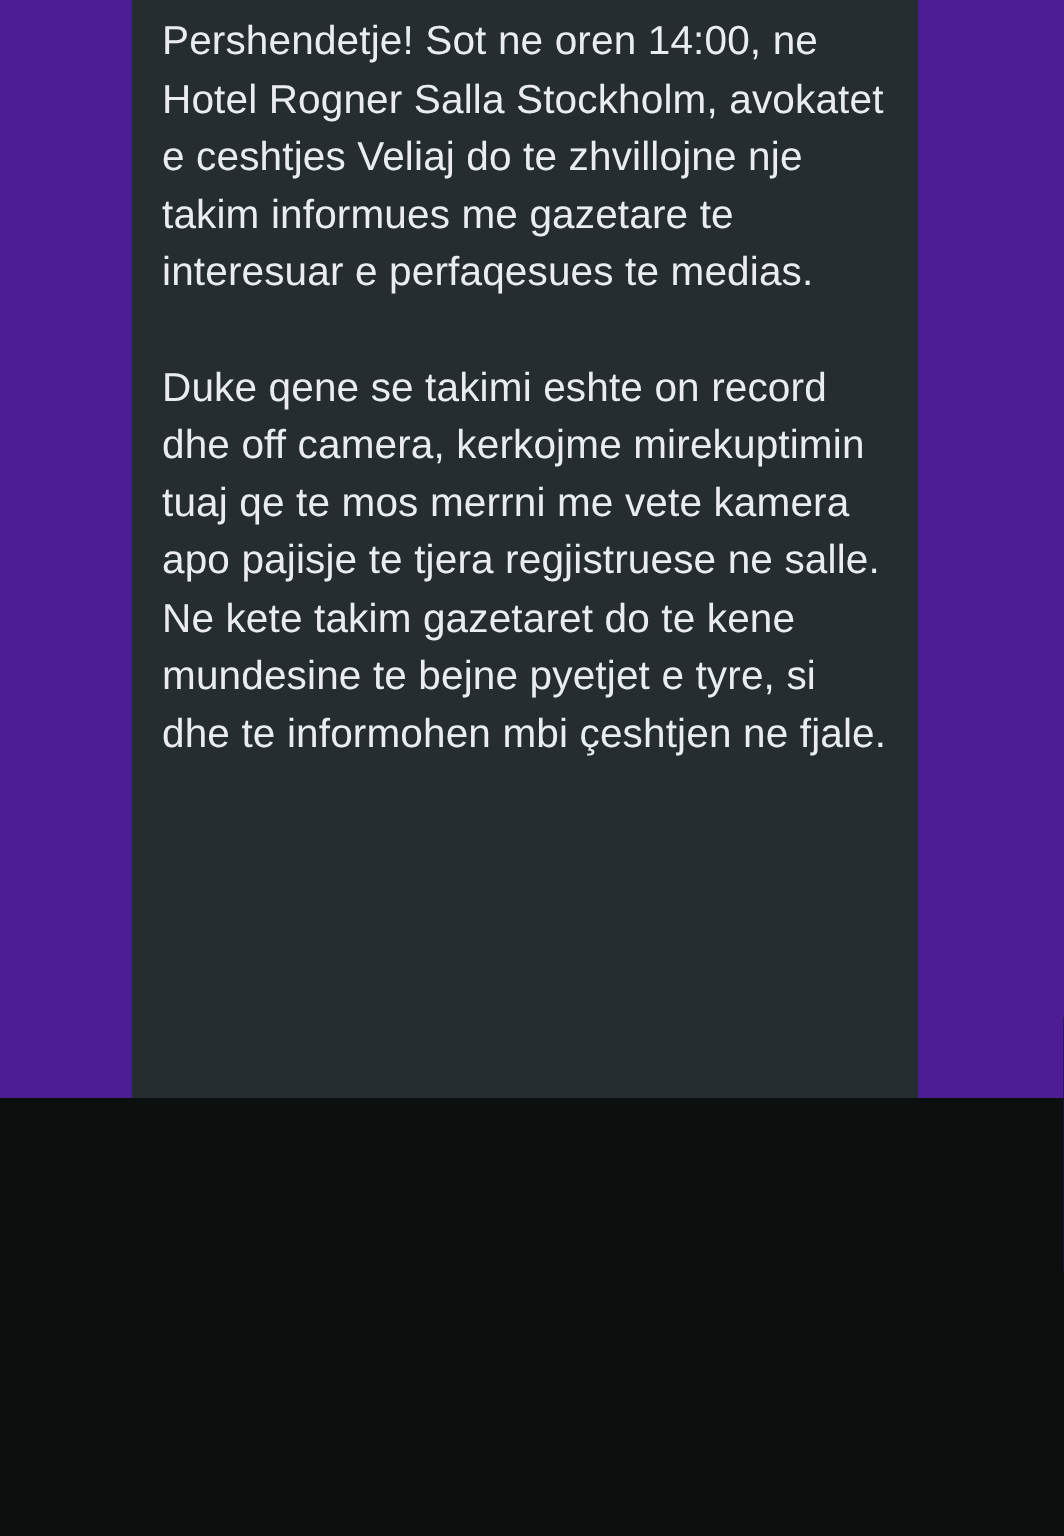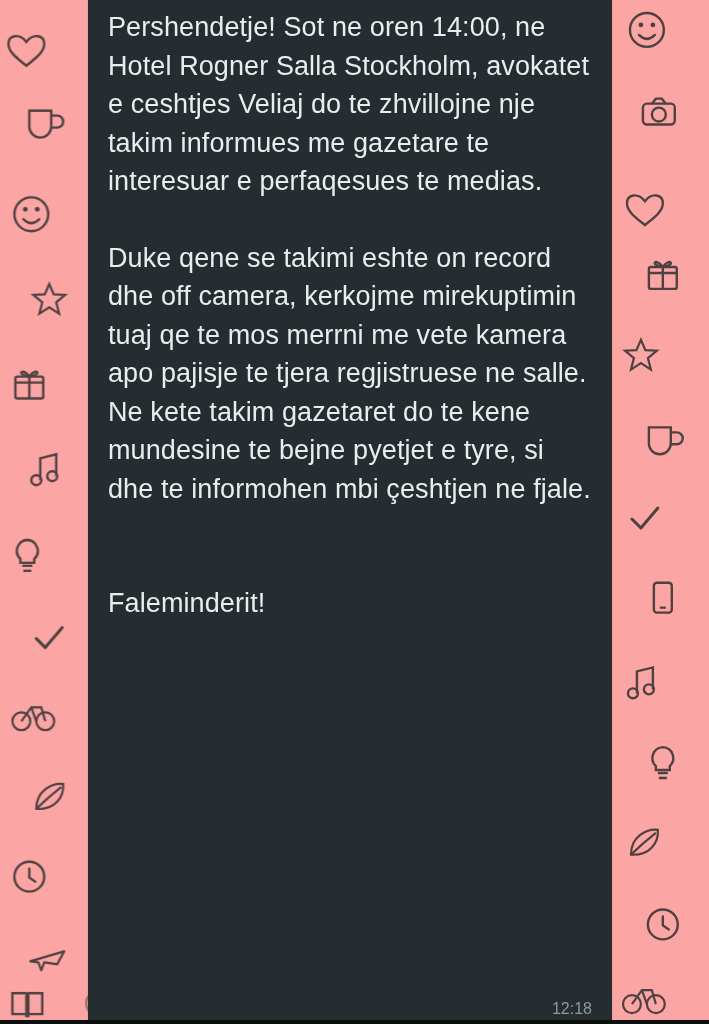--- a/index.html
+++ b/index.html
@@ -11,22 +11,22 @@
     width: 709px;
     height: 1024px;
     overflow: hidden;
     font-family: "Liberation Sans", sans-serif;
   }
 
   
   #chat-screen {
     position: relative;
     width: 709px;
-    height: 1020px;
-    background: #fca5a5;
+    height: 732px;
+    background: #4c1d95;
     overflow: hidden;
   }
   #wallpaper {
     position: absolute;
     inset: 0;
     opacity: 0.85;
   }
   #wallpaper svg {
     display: block;
     width: 100%;
@@ -188,20 +188,19 @@
   <div id="message-bubble">
 
     <p class="bubble-text bubble-para">Pershendetje! Sot ne oren 14:00, ne Hotel Rogner Salla Stockholm, avokatet e ceshtjes Veliaj do te zhvillojne nje takim informues me gazetare te interesuar e perfaqesues te medias.</p>
     <div class="bubble-gap"></div>
 
     <p class="bubble-text bubble-para">Duke qene se takimi eshte on record dhe off camera, kerkojme mirekuptimin tuaj qe te mos merrni me vete kamera apo pajisje te tjera regjistruese ne salle. Ne kete takim gazetaret do te kene mundesine te bejne pyetjet e tyre, si dhe te informohen mbi çeshtjen ne fjale.</p>
     <div class="bubble-gap"></div>
 
     <div class="bubble-gap"></div>
 
-    <p class="bubble-text bubble-para">Faleminderit!</p>
 
     <div id="message-meta">
       <span id="message-time">12:18</span>
     </div>
   </div>
 
 </div>
 
 </body></html>

